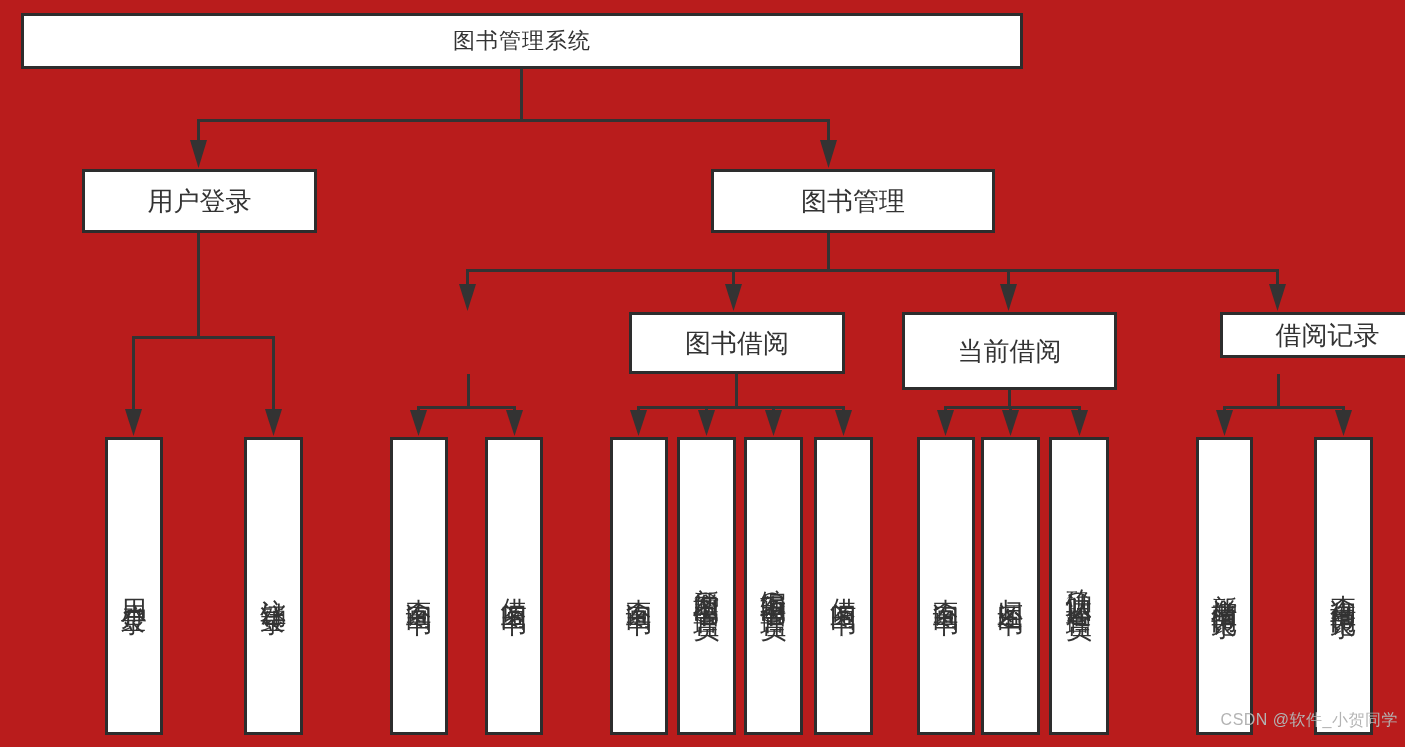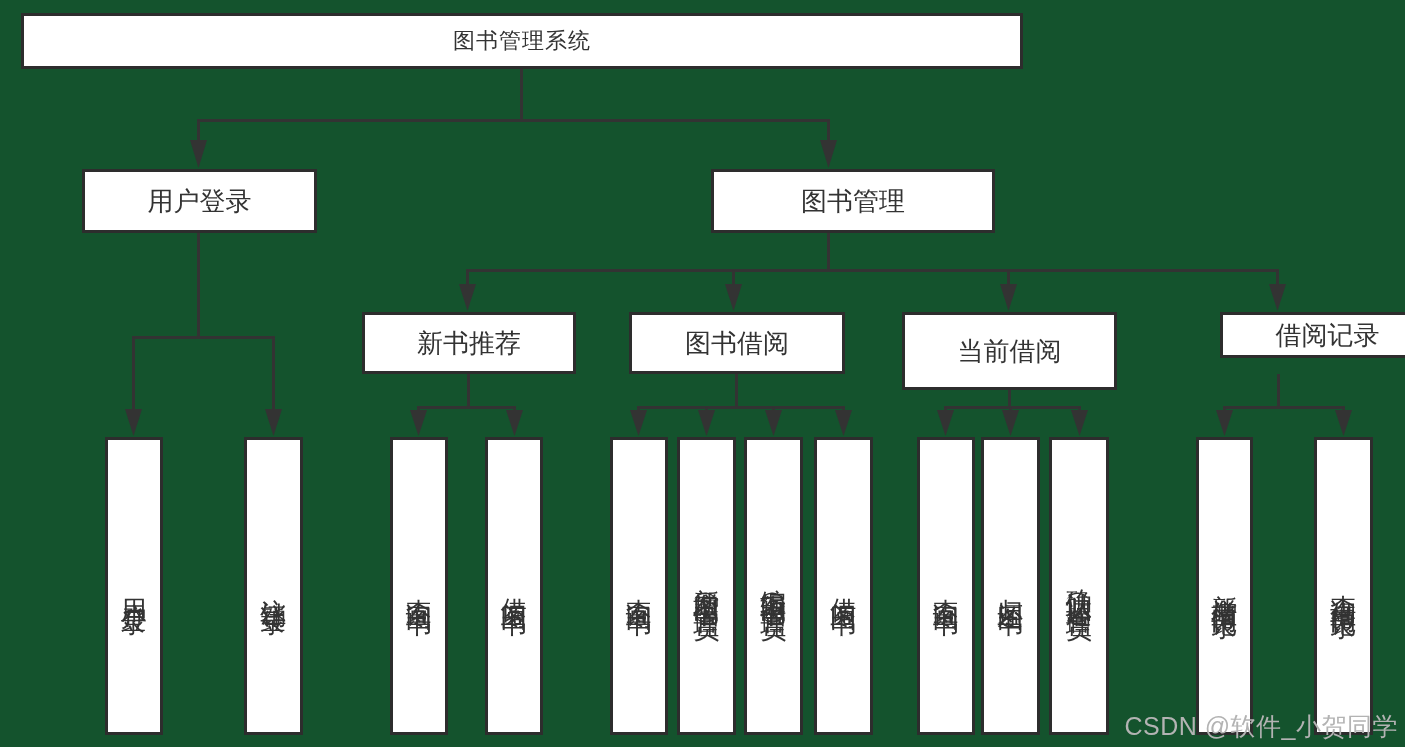--- a/index.html
+++ b/index.html
@@ -1,21 +1,21 @@
 <!DOCTYPE html>
 <html><head>
 <meta charset="utf-8">
 <style>
   * { margin: 0; padding: 0; box-sizing: border-box; }
   html, body { background: #ffffff; }
   .canvas {
     position: relative;
     width: 1405px;
     height: 747px;
-    background: #14532d;
+    background: #b91c1c;
     overflow: hidden;
     font-family: "Liberation Sans", "DejaVu Sans", sans-serif;
     color: #333333;
   }
   svg.wires {
     position: absolute;
     left: 0; top: 0;
     width: 1405px; height: 747px;
     pointer-events: none;
   }
@@ -36,21 +36,21 @@
     text-orientation: mixed;
     font-size: 26px;
     letter-spacing: 4px;
     line-height: 1.1;
     white-space: nowrap;
   }
   .watermark {
     position: absolute;
     top: 710px;
     right: 7px;
-    font-size: 25px;
+    font-size: 16px;
     letter-spacing: 0.5px;
     color: #b3b3b3;
     z-index: 5;
     white-space: nowrap;
   }
 </style>
 </head>
 <body>
 
 <div class="canvas">
@@ -133,23 +133,20 @@
     <span>图书管理系统</span>
   </div>
 
   <div class="box hbox" style="left:82px; top:169px; width:235px; height:64px;">
     <span>用户登录</span>
   </div>
   <div class="box hbox" style="left:711px; top:169px; width:284px; height:64px;">
     <span>图书管理</span>
   </div>
 
-  <div class="box hbox" style="left:362px; top:312px; width:214px; height:62px;">
-    <span>新书推荐</span>
-  </div>
   <div class="box hbox" style="left:629px; top:312px; width:216px; height:62px;justify-content:center;">
     <span>图书借阅</span>
   </div>
   <div class="box hbox" style="left:902px; top:312px; width:215px; height:78px;">
     <span>当前借阅</span>
   </div>
   <div class="box hbox" style="left:1220px; top:312px; width:215px; height:46px;">
     <span>借阅记录</span>
   </div>
 

